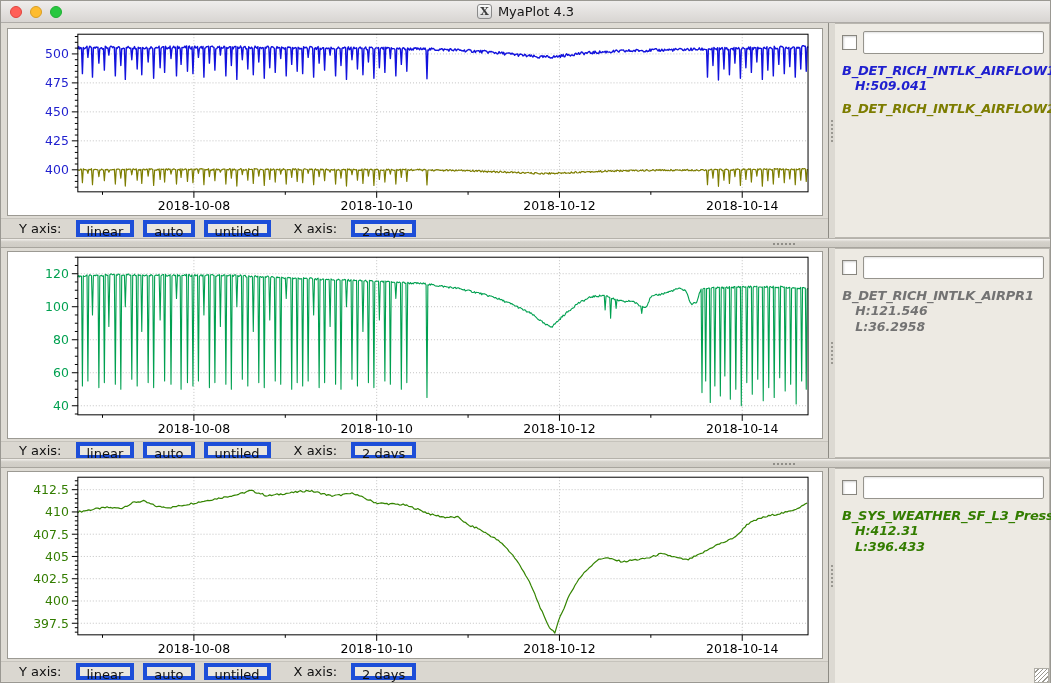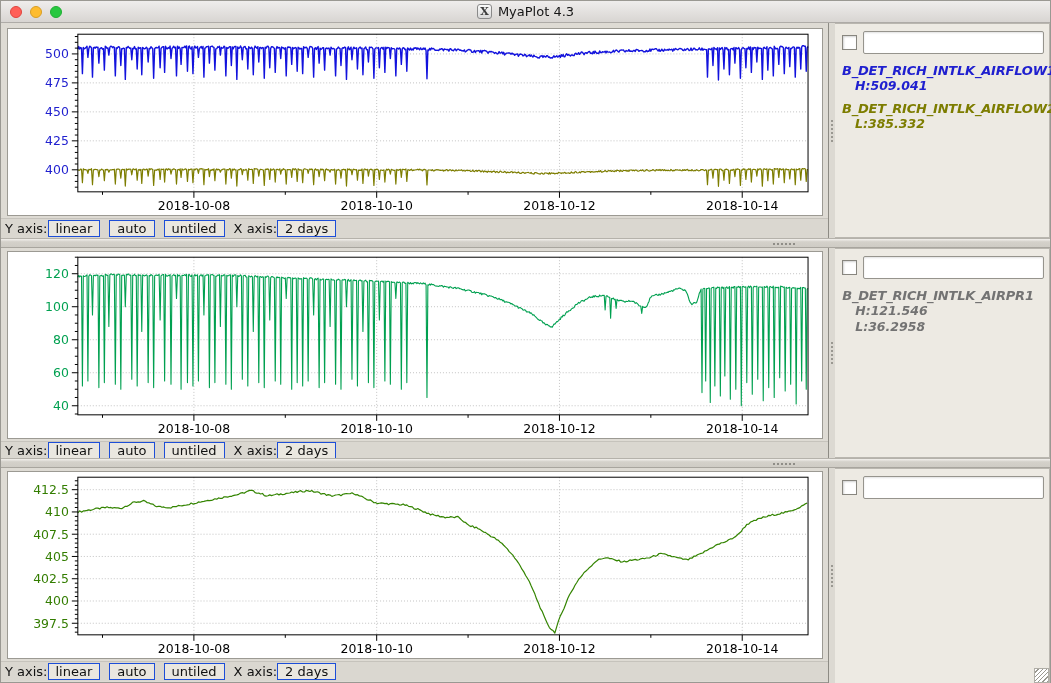--- a/index.html
+++ b/index.html
@@ -19,22 +19,22 @@
   .wtitle { font-size:13px; color:#161616; }
 
   
   .row { display:flex; width:100%; }
   .row0 { height:215px; } .row1 { height:210px; } .row2 { height:216px; }
   .leftcol { width:829px; border-right:1px solid #8d8b84; display:flex; flex-direction:column; }
   .plot-widget { margin-left:6px; width:816px; height:188px; background:#ffffff; border:1px solid #9c9a93; }
   .row0 .plot-widget { margin-top:5px; } .row1 .plot-widget, .row2 .plot-widget { margin-top:3px; }
   .plot-widget svg { display:block; width:814px; height:186px; }
   .ctrlbar { height:20px; margin-top:2px; background:#dad7d0; border-top:1px solid #c6c3bc; display:flex; align-items:center; font-size:13px; color:#111; padding-left:4px; }
-  .ctrlbar .lbl { margin:0 0; }
-  .ctrlbar button { font-family:"DejaVu Sans", sans-serif; font-size:13px; color:#111; background:#eae7e0; border:1px solid #1d4ed8; padding:0 7px; height:17px; line-height:15px; margin-right:9px; cursor:pointer; }
+  .ctrlbar .lbl { margin:0 14px; }
+  .ctrlbar button { font-family:"DejaVu Sans", sans-serif; font-size:13px; color:#111; background:#eae7e0; border:4px solid #1d4ed8; padding:0 7px; height:17px; line-height:15px; margin-right:9px; cursor:pointer; }
   .ctrlbar button.last { margin-right:0; }
   .hsash { height:10px; background:linear-gradient(#f3f1ed,#d4d1ca 35%, #cfccc5); border-top:1px solid #b5b2ab; border-bottom:1px solid #a8a59e; position:relative; }
   .hgrip { position:absolute; left:772px; top:4px; width:22px; height:2px; border-top:2px dotted #8f8d87; }
   .vsash { width:6px; background:#dcd9d2; display:flex; align-items:center; justify-content:center; }
   .vgrip { height:22px; width:2px; border-left:2px dotted #9a9891; }
 
   
   .side { width:215px; background:#edeae3; border:1px solid #b9b6af; border-left:none; padding:7px 5px 0 7px; position:relative; }
   .siderow { display:flex; align-items:center; gap:6px; }
   .cb { width:15px; height:15px; background:#ffffff; border:1px solid #88867f; box-shadow:inset 1px 1px 2px rgba(0,0,0,.18); flex:none; }
@@ -148,21 +148,20 @@
         <span class="cb"></span>
         <input class="entry" value="" style="">
       </div>
       <div class="chans">
         <div class="chan" style="color: rgb(32, 32, 207);">
           <div class="chan-name">B_DET_RICH_INTLK_AIRFLOW1</div>
           <div class="chan-hl">H:509.041</div>
         </div>
         <div class="chan" style="color: rgb(125, 125, 0);">
           <div class="chan-name">B_DET_RICH_INTLK_AIRFLOW2</div>
-          <div class="chan-hl">L:385.332</div>
         </div>
       </div>
     </div>
   </div>
 
   <div class="hsash">
       <div class="hgrip"></div>
     </div>
 
   <div class="row row1">
@@ -333,17 +332,24 @@
       </div>
     </div>
     <div class="vsash">
         <div class="vgrip"></div>
       </div>
     <div class="side">
       <div class="siderow">
         <span class="cb"></span>
         <input class="entry" value="" style="">
       </div>
+      <div class="chans">
+        <div class="chan" style="color: rgb(51, 125, 0);">
+          <div class="chan-name">B_SYS_WEATHER_SF_L3_Press</div>
+          <div class="chan-hl">H:412.31</div>
+          <div class="chan-hl">L:396.433</div>
+        </div>
+      </div>
       <div class="resize-grip"></div>
     </div>
   </div>
 
 </div>
 
 </body></html>

